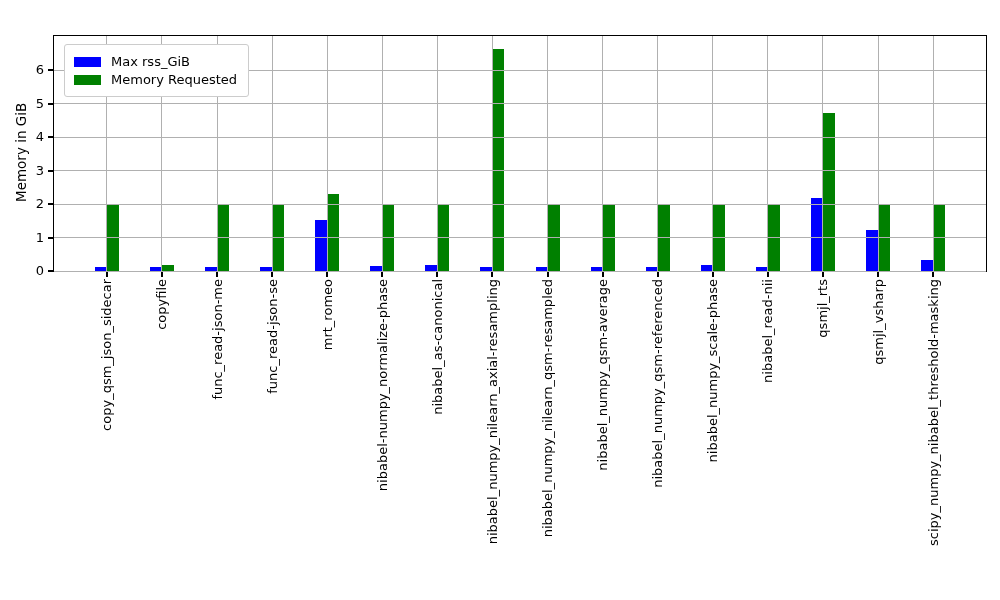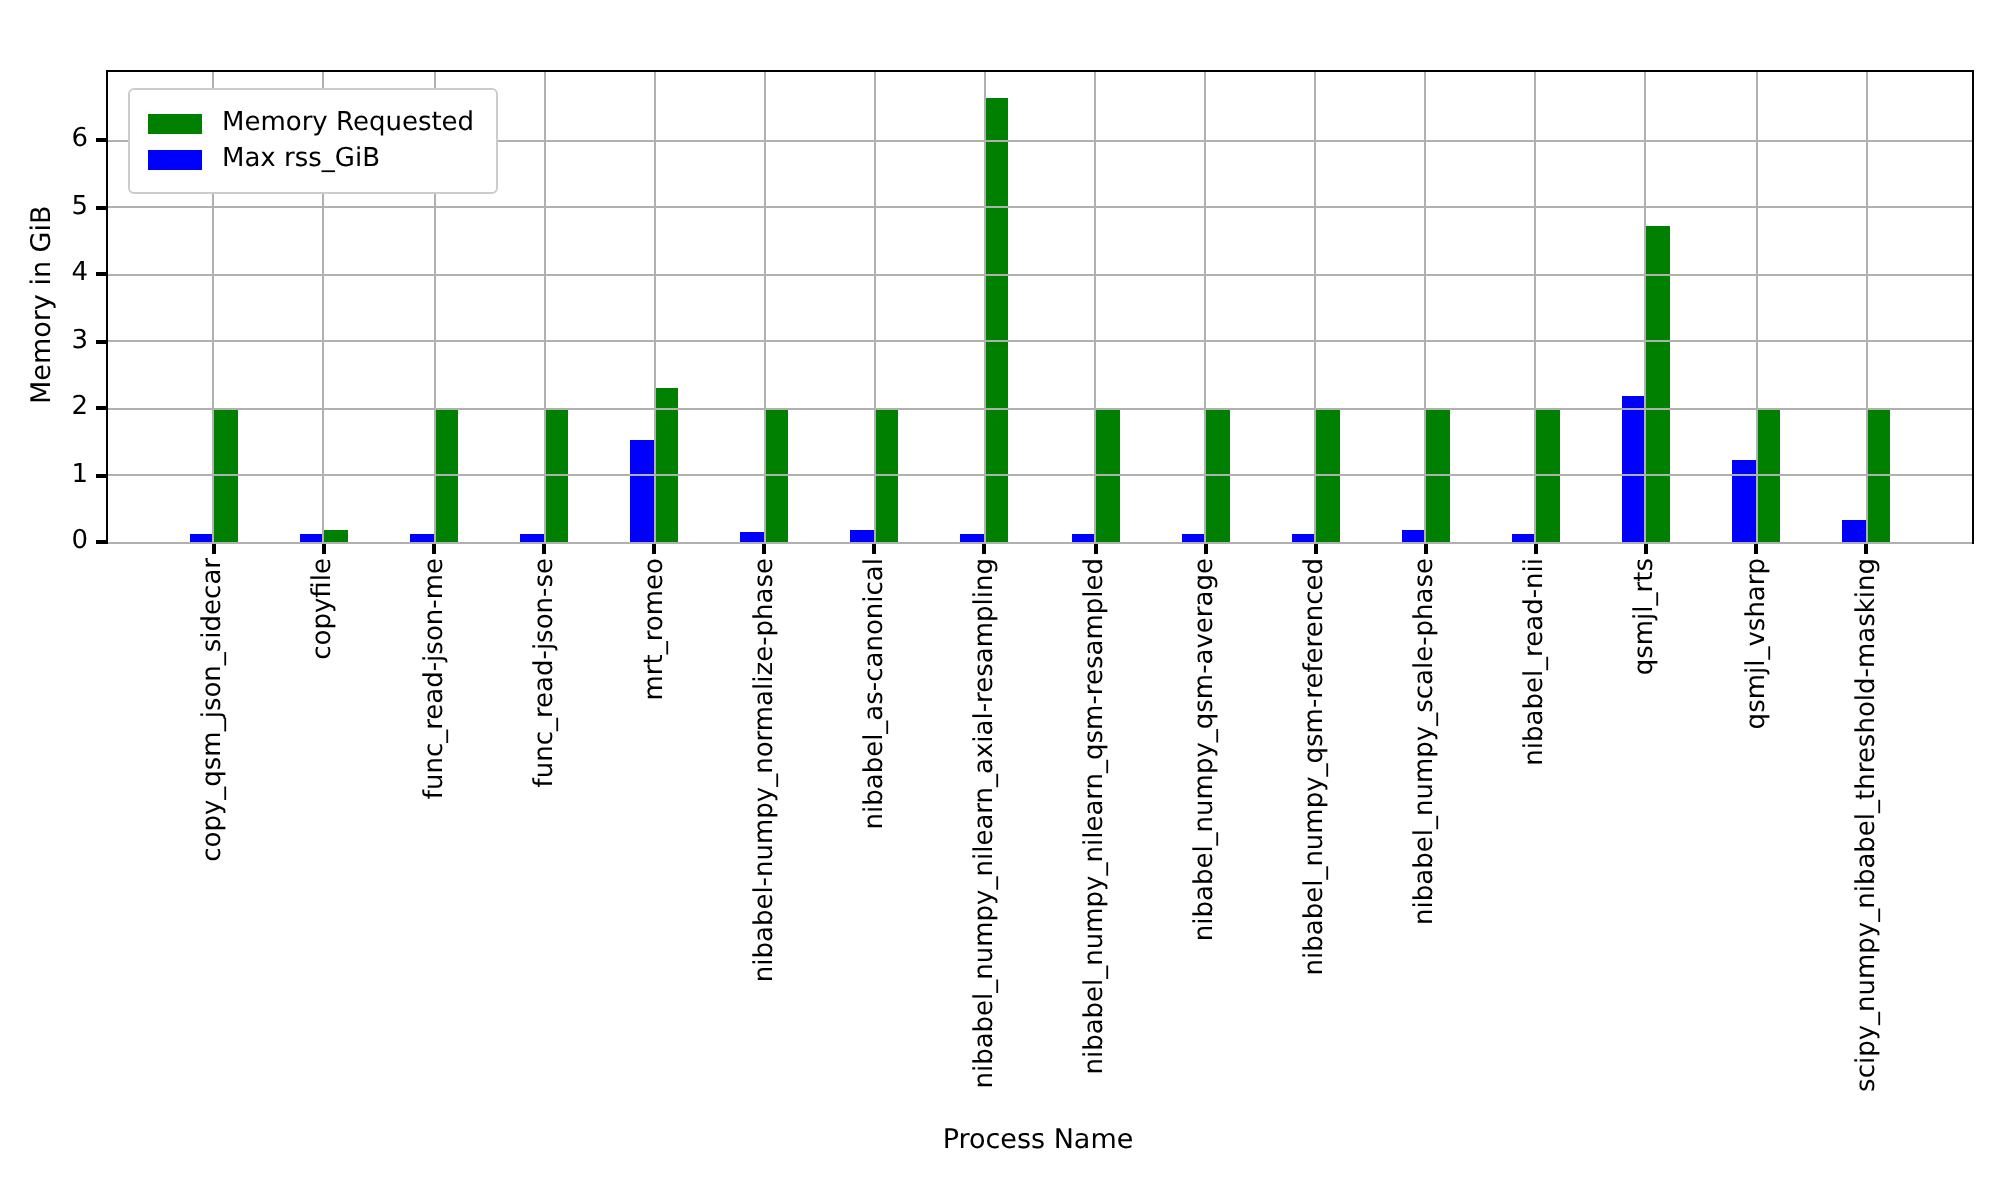--- a/index.html
+++ b/index.html
@@ -70,26 +70,26 @@
   .legend-label { font-size: 13px; white-space: nowrap; }
 </style>
 </head>
 <body>
 
 <div class="figure">
   <div class="y-axis-label">Memory in GiB</div>
   <div class="plot-area">
     <div class="legend">
         <div class="legend-entry">
+          <div class="legend-swatch" style="background: rgb(0, 0, 255);"></div>
+          <span class="legend-label">Max rss_GiB</span>
+        </div>
+        <div class="legend-entry">
           <div class="legend-swatch" style="background: rgb(0, 128, 0);"></div>
           <span class="legend-label">Memory Requested</span>
-        </div>
-        <div class="legend-entry">
-          <div class="legend-swatch" style="background: rgb(0, 0, 255);"></div>
-          <span class="legend-label">Max rss_GiB</span>
         </div>
       </div>
   <div class="bar" style="left: 40.8794px; width: 12px; height: 4.34566px; background: rgb(0, 0, 255);"></div>
       <div class="bar" style="left: 95.9622px; width: 12px; height: 4.34566px; background: rgb(0, 0, 255);"></div>
       <div class="bar" style="left: 151.045px; width: 12px; height: 4.34566px; background: rgb(0, 0, 255);"></div>
       <div class="bar" style="left: 206.128px; width: 12px; height: 4.34566px; background: rgb(0, 0, 255);"></div>
       <div class="bar" style="left: 261.21px; width: 12px; height: 50.8108px; background: rgb(0, 0, 255);"></div>
       <div class="bar" style="left: 316.293px; width: 12px; height: 5.34851px; background: rgb(0, 0, 255);"></div>
       <div class="bar" style="left: 371.376px; width: 12px; height: 5.68279px; background: rgb(0, 0, 255);"></div>
       <div class="bar" style="left: 426.459px; width: 12px; height: 4.34566px; background: rgb(0, 0, 255);"></div>
@@ -180,14 +180,13 @@
       <div class="vgrid" style="left: 768.455px; background: rgb(176, 176, 176);"></div>
       <div class="xtick-mark" style="left: 767.955px;"></div>
       <div class="xtick-label" style="left: 761.455px;">qsmjl_rts</div>
       <div class="vgrid" style="left: 823.538px; background: rgb(176, 176, 176);"></div>
       <div class="xtick-mark" style="left: 823.038px;"></div>
       <div class="xtick-label" style="left: 816.538px;">qsmjl_vsharp</div>
       <div class="vgrid" style="left: 878.621px; background: rgb(176, 176, 176);"></div>
       <div class="xtick-mark" style="left: 878.121px;"></div>
       <div class="xtick-label" style="left: 871.621px;">scipy_numpy_nibabel_threshold-masking</div>
     </div>
-  <div class="x-axis-label">Process Name</div>
 </div>
 
 </body></html>

